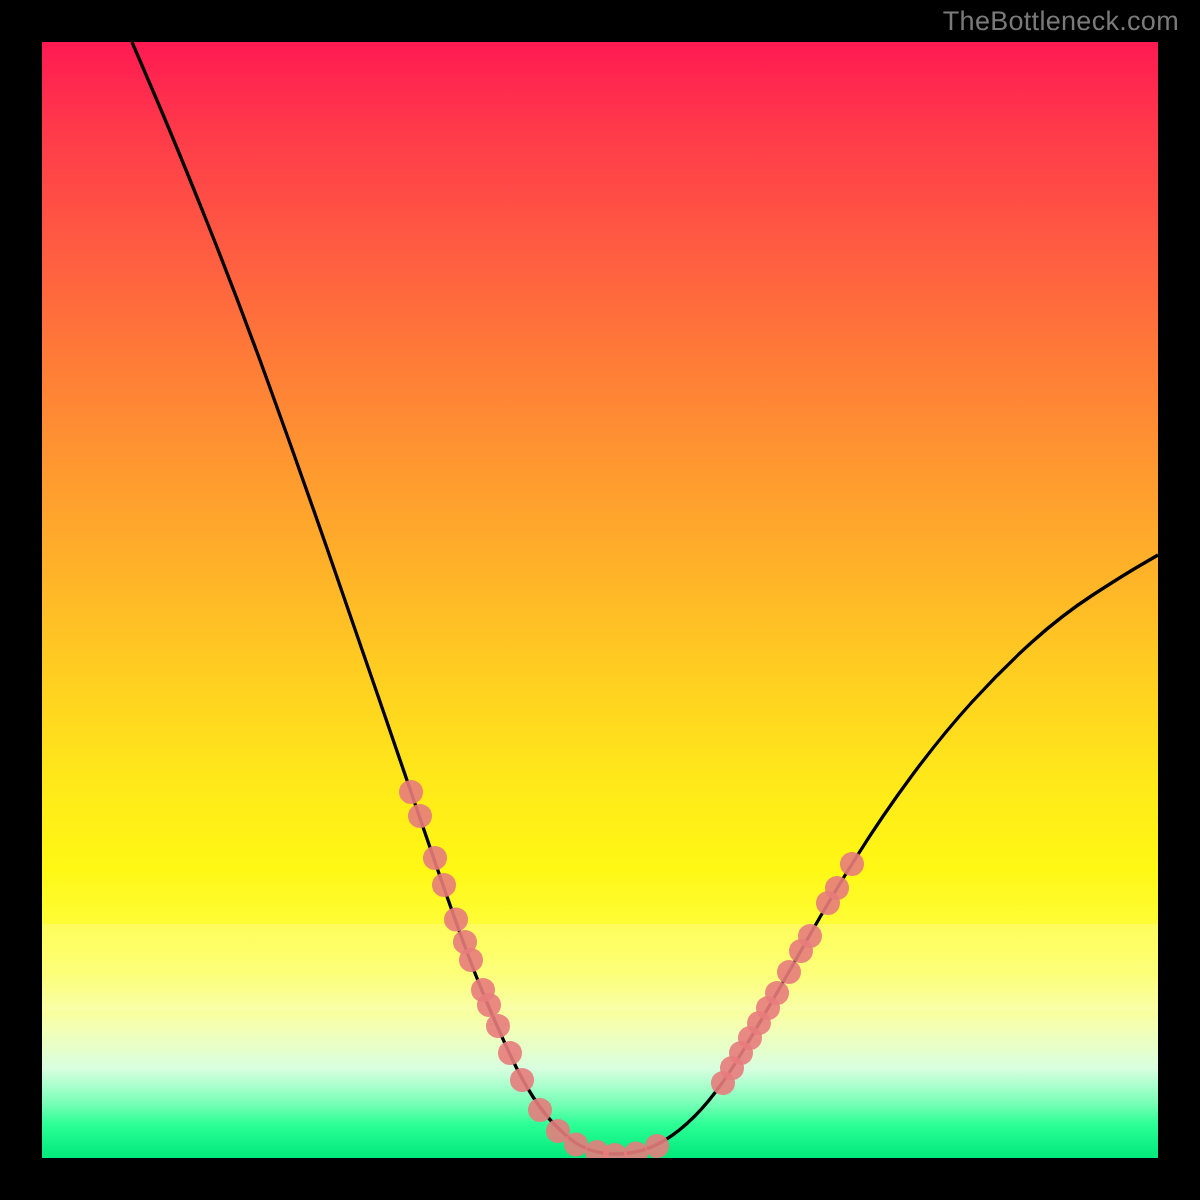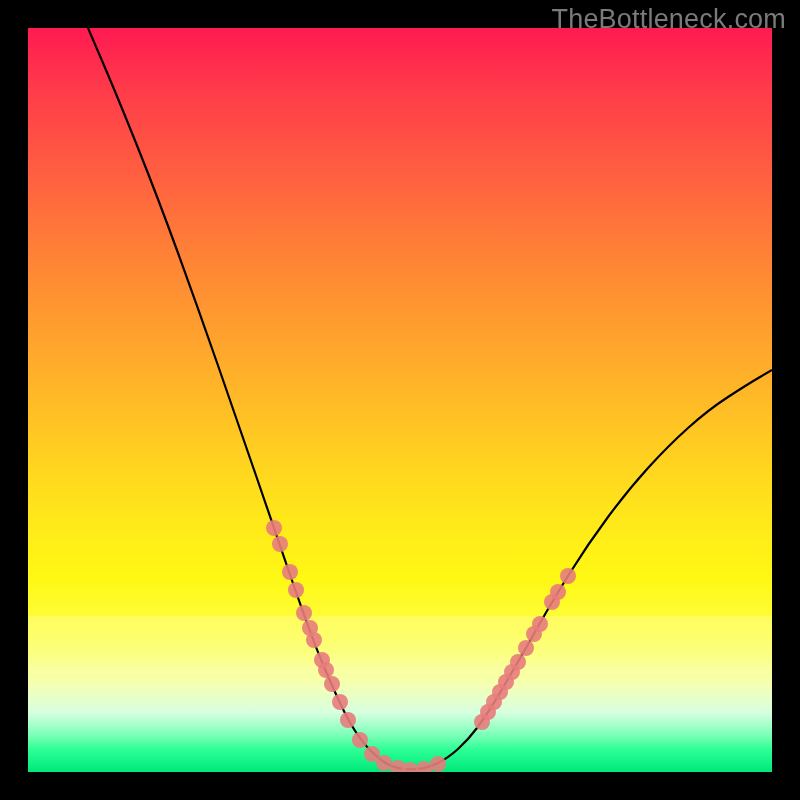--- a/index.html
+++ b/index.html
@@ -47,21 +47,21 @@
     position: absolute;
     left: 0;
     width: 100%;
     background: rgba(255,255,255,0.55);
   }
   .watermark {
     position: absolute;
     top: 4px;
     right: 14px;
     color: #7a7a7a;
-    font-size: 27px;
+    font-size: 18px;
     font-weight: 500;
     letter-spacing: 0.2px;
     z-index: 50;
   }
   svg {
     position: absolute;
     top: 0;
     left: 0;
   }
 </style>

